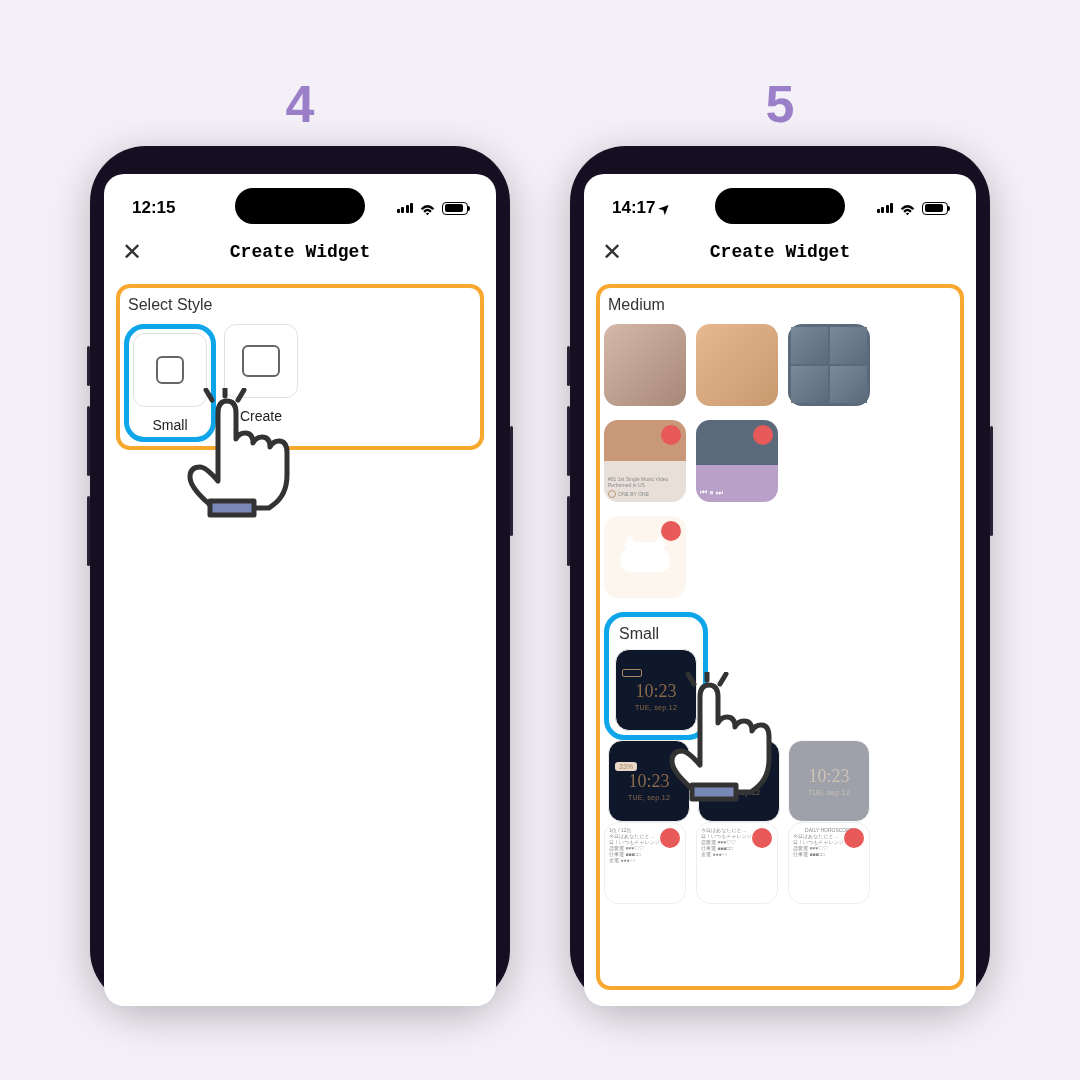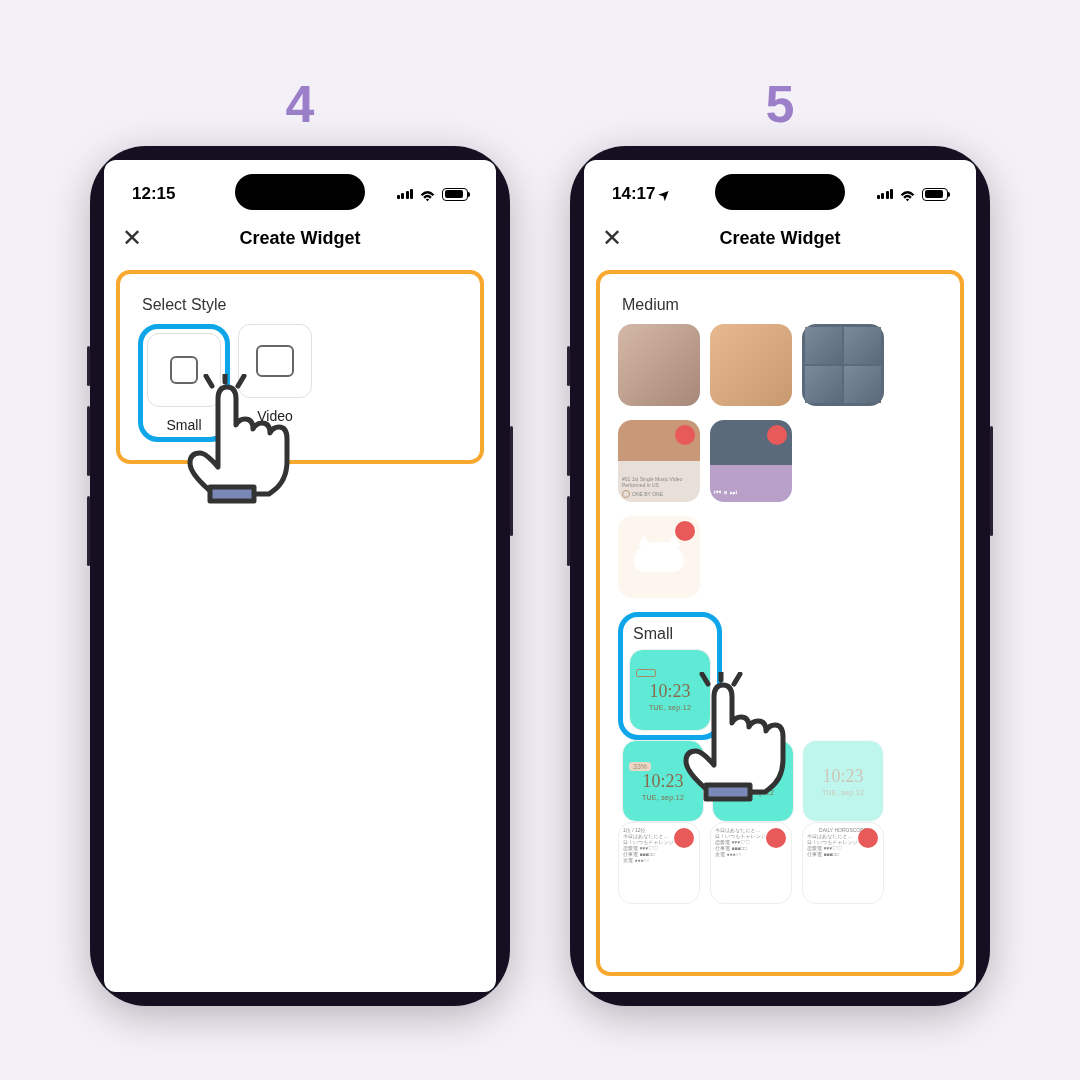--- a/index.html
+++ b/index.html
@@ -4,30 +4,30 @@
   <style>
     * { margin: 0; padding: 0; box-sizing: border-box; font-family: -apple-system, BlinkMacSystemFont, sans-serif; }
     body { background: #f3f0f7; width: 1080px; height: 1080px; display: flex; justify-content: center; align-items: center; gap: 60px; }
     .step-number { color: #9b7fc9; font-size: 52px; font-weight: 700; text-align: center; margin-bottom: 12px; }
     .phone-wrap { display: flex; flex-direction: column; align-items: center; }
     .phone { width: 420px; height: 860px; background: #160f22; border-radius: 56px; padding: 14px; position: relative; box-shadow: 0 10px 40px rgba(0,0,0,0.25); }
     .phone-buttons-left { position: absolute; left: -3px; top: 200px; width: 3px; height: 40px; background: #2a2234; border-radius: 2px; }
     .phone-buttons-left2 { position: absolute; left: -3px; top: 260px; width: 3px; height: 70px; background: #2a2234; border-radius: 2px; }
     .phone-buttons-left3 { position: absolute; left: -3px; top: 350px; width: 3px; height: 70px; background: #2a2234; border-radius: 2px; }
     .phone-buttons-right { position: absolute; right: -3px; top: 280px; width: 3px; height: 110px; background: #2a2234; border-radius: 2px; }
-    .screen { width: 100%; height: 100%; background: #fff; border-radius: 12px; overflow: hidden; position: relative; }
+    .screen { width: 100%; height: 100%; background: #fff; border-radius: 20px; overflow: hidden; position: relative; margin-top: 14px; }
     .notch { position: absolute; top: 14px; left: 50%; transform: translateX(-50%); width: 130px; height: 36px; background: #000; border-radius: 20px; }
     .status-bar { display: flex; justify-content: space-between; align-items: center; padding: 14px 28px 0; font-size: 17px; font-weight: 600; height: 54px; }
     .status-left { display: flex; align-items: center; gap: 4px; }
     .status-right { display: flex; align-items: center; gap: 6px; }
     .header { display: flex; align-items: center; justify-content: center; position: relative; height: 48px; }
     .close-btn { position: absolute; left: 18px; font-size: 24px; color: #333; cursor: pointer; }
-    .header-title { font-size: 18px; font-weight: 700; color: #000; }
+    .header-title { font-size: 18px; font-weight: 700; color: #000; font-family: Liberation Mono, monospace; }
     .content { padding: 8px 12px; height: calc(100% - 110px); overflow: hidden; }
-    .orange-highlight { border: 4px solid #f7a82e; border-radius: 14px; padding: 18px; }
+    .orange-highlight { border: 4px solid #f7a82e; border-radius: 14px; padding: 4px; }
     .section-title { font-size: 16px; color: #333; margin: 4px 0 10px 4px; font-weight: 500; }
     .style-row { display: flex; gap: 8px; }
     .style-item { display: flex; flex-direction: column; align-items: center; gap: 10px; }
     .style-card { width: 74px; height: 74px; border: 1px solid #e0e0e0; border-radius: 12px; display: flex; align-items: center; justify-content: center; background: #fff; }
     .style-card .inner-sq { border: 2.5px solid #666; border-radius: 6px; }
     .inner-small { width: 28px; height: 28px; }
     .inner-medium { width: 40px; height: 22px; border-radius: 5px; }
     .inner-large { width: 38px; height: 32px; border-radius: 5px; }
     .style-label { font-size: 14px; color: #222; }
     .red-highlight { border: 5px solid #0ea5e9; border-radius: 20px; padding: 4px; }
@@ -37,21 +37,21 @@
     .thumb.photo3 { background: #5a6a7a; display: grid; grid-template-columns: 1fr 1fr; grid-template-rows: 1fr 1fr; gap: 2px; padding: 3px; }
     .thumb.photo3 > div { background: linear-gradient(135deg,#7a8a9a,#5a6a7a); }
     .yt-thumb { width: 82px; height: 82px; border-radius: 14px; background: linear-gradient(#c89878 50%, #e8e0d8 50%); position: relative; font-size: 5px; display: flex; flex-direction: column; justify-content: flex-end; padding: 4px; color: #888; }
     .yt-thumb2 { background: linear-gradient(#5a6a7a 55%, #b8a0c8 55%); }
     .gif-thumb { width: 82px; height: 82px; border-radius: 14px; background: #fdf6ee; display: flex; align-items: center; justify-content: center; position: relative; }
     .gif-cat { width: 50px; height: 30px; background: #fff; border-radius: 20px 20px 10px 10px; position: relative; }
     .gif-cat::before, .gif-cat::after { content: ''; position: absolute; top: -8px; width: 12px; height: 12px; background: #fff; }
     .gif-cat::before { left: 4px; clip-path: polygon(50% 0, 0 100%, 100% 100%); }
     .gif-cat::after { right: 4px; clip-path: polygon(50% 0, 0 100%, 100% 100%); }
     .badge { position: absolute; top: 5px; right: 5px; width: 16px; height: 16px; background: #e85a5a; border-radius: 50%; border: 2px solid rgba(232,90,90,0.3); box-sizing: content-box; }
-    .time-card { width: 82px; height: 82px; border-radius: 14px; background: #5eead4; border: 1px solid #eee; display: flex; flex-direction: column; align-items: center; justify-content: center; padding: 6px; }
+    .time-card { width: 82px; height: 82px; border-radius: 14px; background: #0f172a; border: 1px solid #eee; display: flex; flex-direction: column; align-items: center; justify-content: center; padding: 6px; }
     .time-card .batt { width: 20px; height: 8px; border: 1px solid #aa8866; border-radius: 2px; margin-bottom: 4px; align-self: flex-start; }
     .time-card .time { font-family: serif; font-size: 18px; color: #8a6a4a; font-weight: 500; }
     .time-card .date { font-size: 7px; color: #8a6a4a; margin-top: 2px; letter-spacing: 0.3px; }
     .horo-card { width: 82px; height: 82px; border-radius: 14px; background: #fff; border: 1px solid #eee; font-size: 5px; padding: 4px; color: #888; overflow: hidden; position: relative; }
     .hand-pointer { position: absolute; width: 120px; height: 140px; pointer-events: none; }
     .bars { display: inline-flex; align-items: flex-end; gap: 1.5px; }
     .bars span { width: 3px; background: #000; border-radius: 1px; }
     .wifi { width: 17px; height: 13px; position: relative; }
     .wifi svg { width: 100%; height: 100%; }
     .battery { width: 26px; height: 13px; border: 1.5px solid #000; border-radius: 4px; position: relative; display: inline-block; }
@@ -101,21 +101,21 @@
                 <div class="style-card">
                     <div class="inner-sq inner-small"></div>
                   </div>
                 <div class="style-label">Small</div>
               </div>
             </div>
             <div class="style-item">
               <div class="style-card">
                   <div class="inner-sq inner-large"></div>
                 </div>
-              <div class="style-label">Video</div>
+              <div class="style-label">Create</div>
             </div>
           </div>
 
           <svg class="hand-pointer" style="top:100px; left:50px;" viewBox="0 0 120 140">
             <g stroke="#333" stroke-width="5" fill="#fff" stroke-linejoin="round" stroke-linecap="round">
               <line x1="42" y1="12" x2="36" y2="2"></line>
                 <line x1="55" y1="8" x2="55" y2="-4"></line>
                 <line x1="68" y1="12" x2="74" y2="2"></line>
               <path d="M48 25 q0 -12 9 -12 q9 0 9 12 v26 q3 -6 9 -6 q8 0 8 10 q3 -6 9 -6 q8 0 8 10 q3 -6 9 -6 q8 0 8 12 v22 q0 20 -14 30 l-4 3 H44 l-6 -5 q-18 -16 -18 -26 q0 -10 10 -10 q6 0 18 14 z"></path>
               <rect x="40" y="113" width="44" height="14" fill="#7a88b8"></rect>

